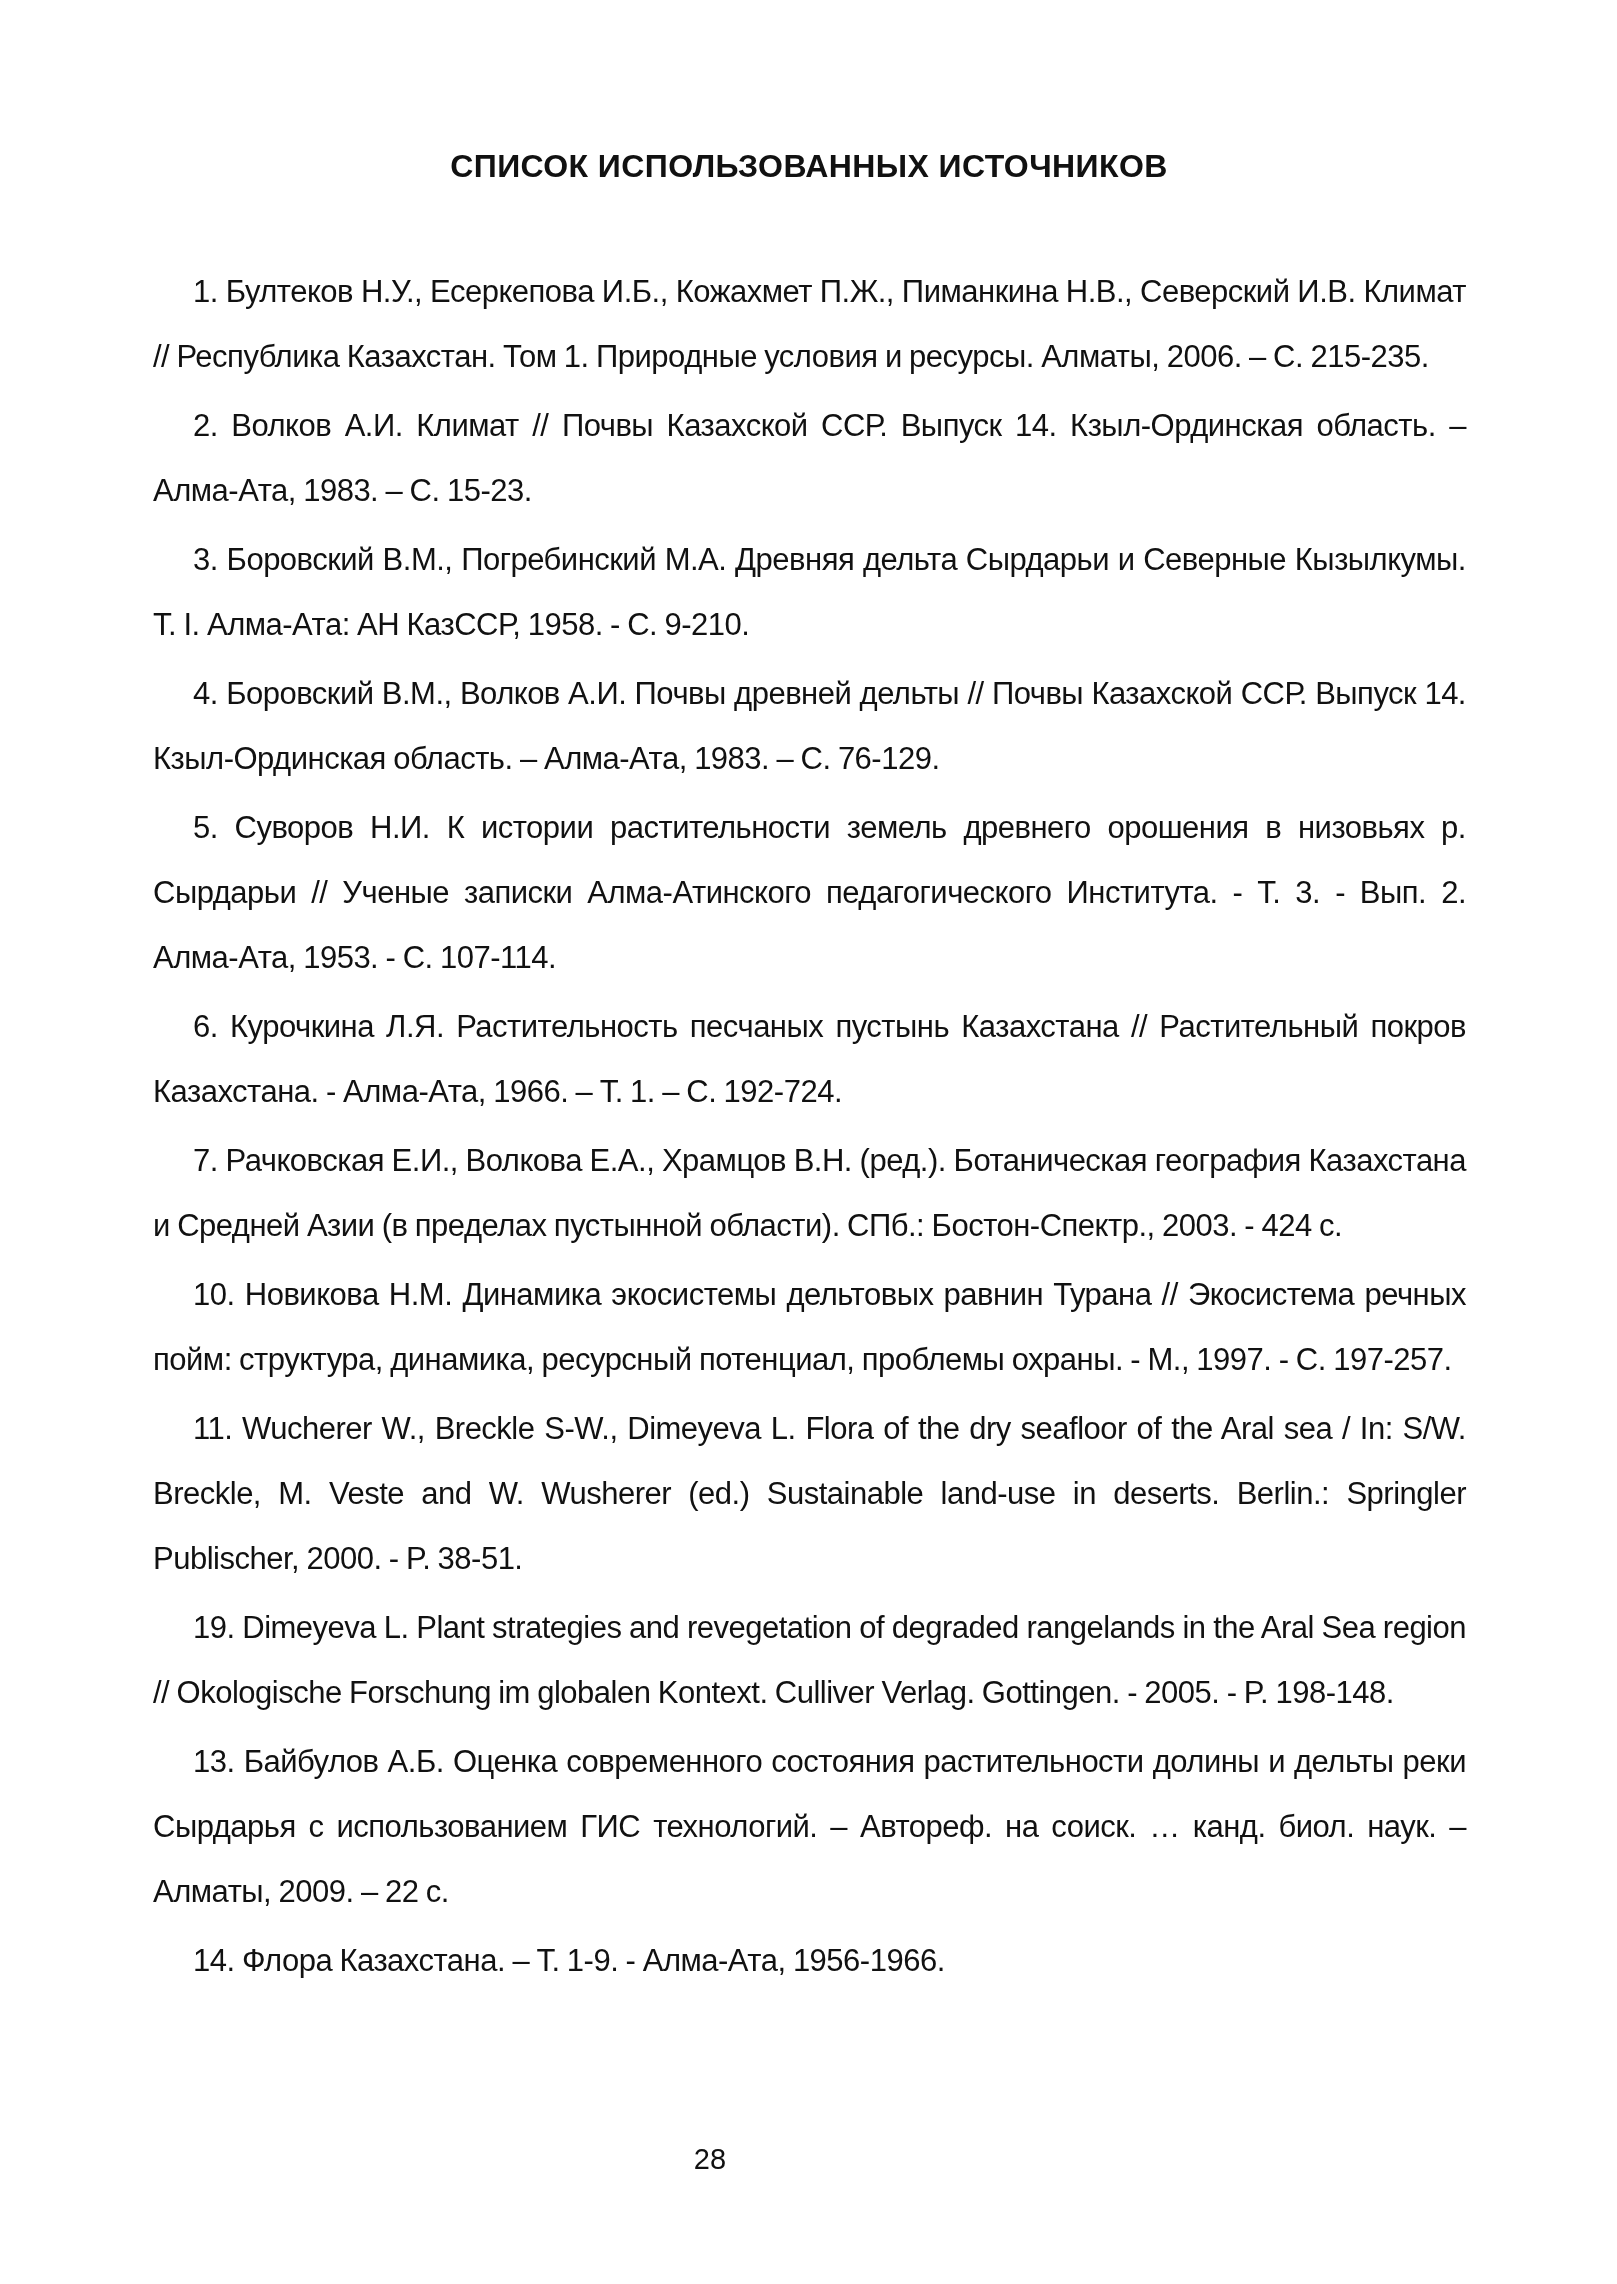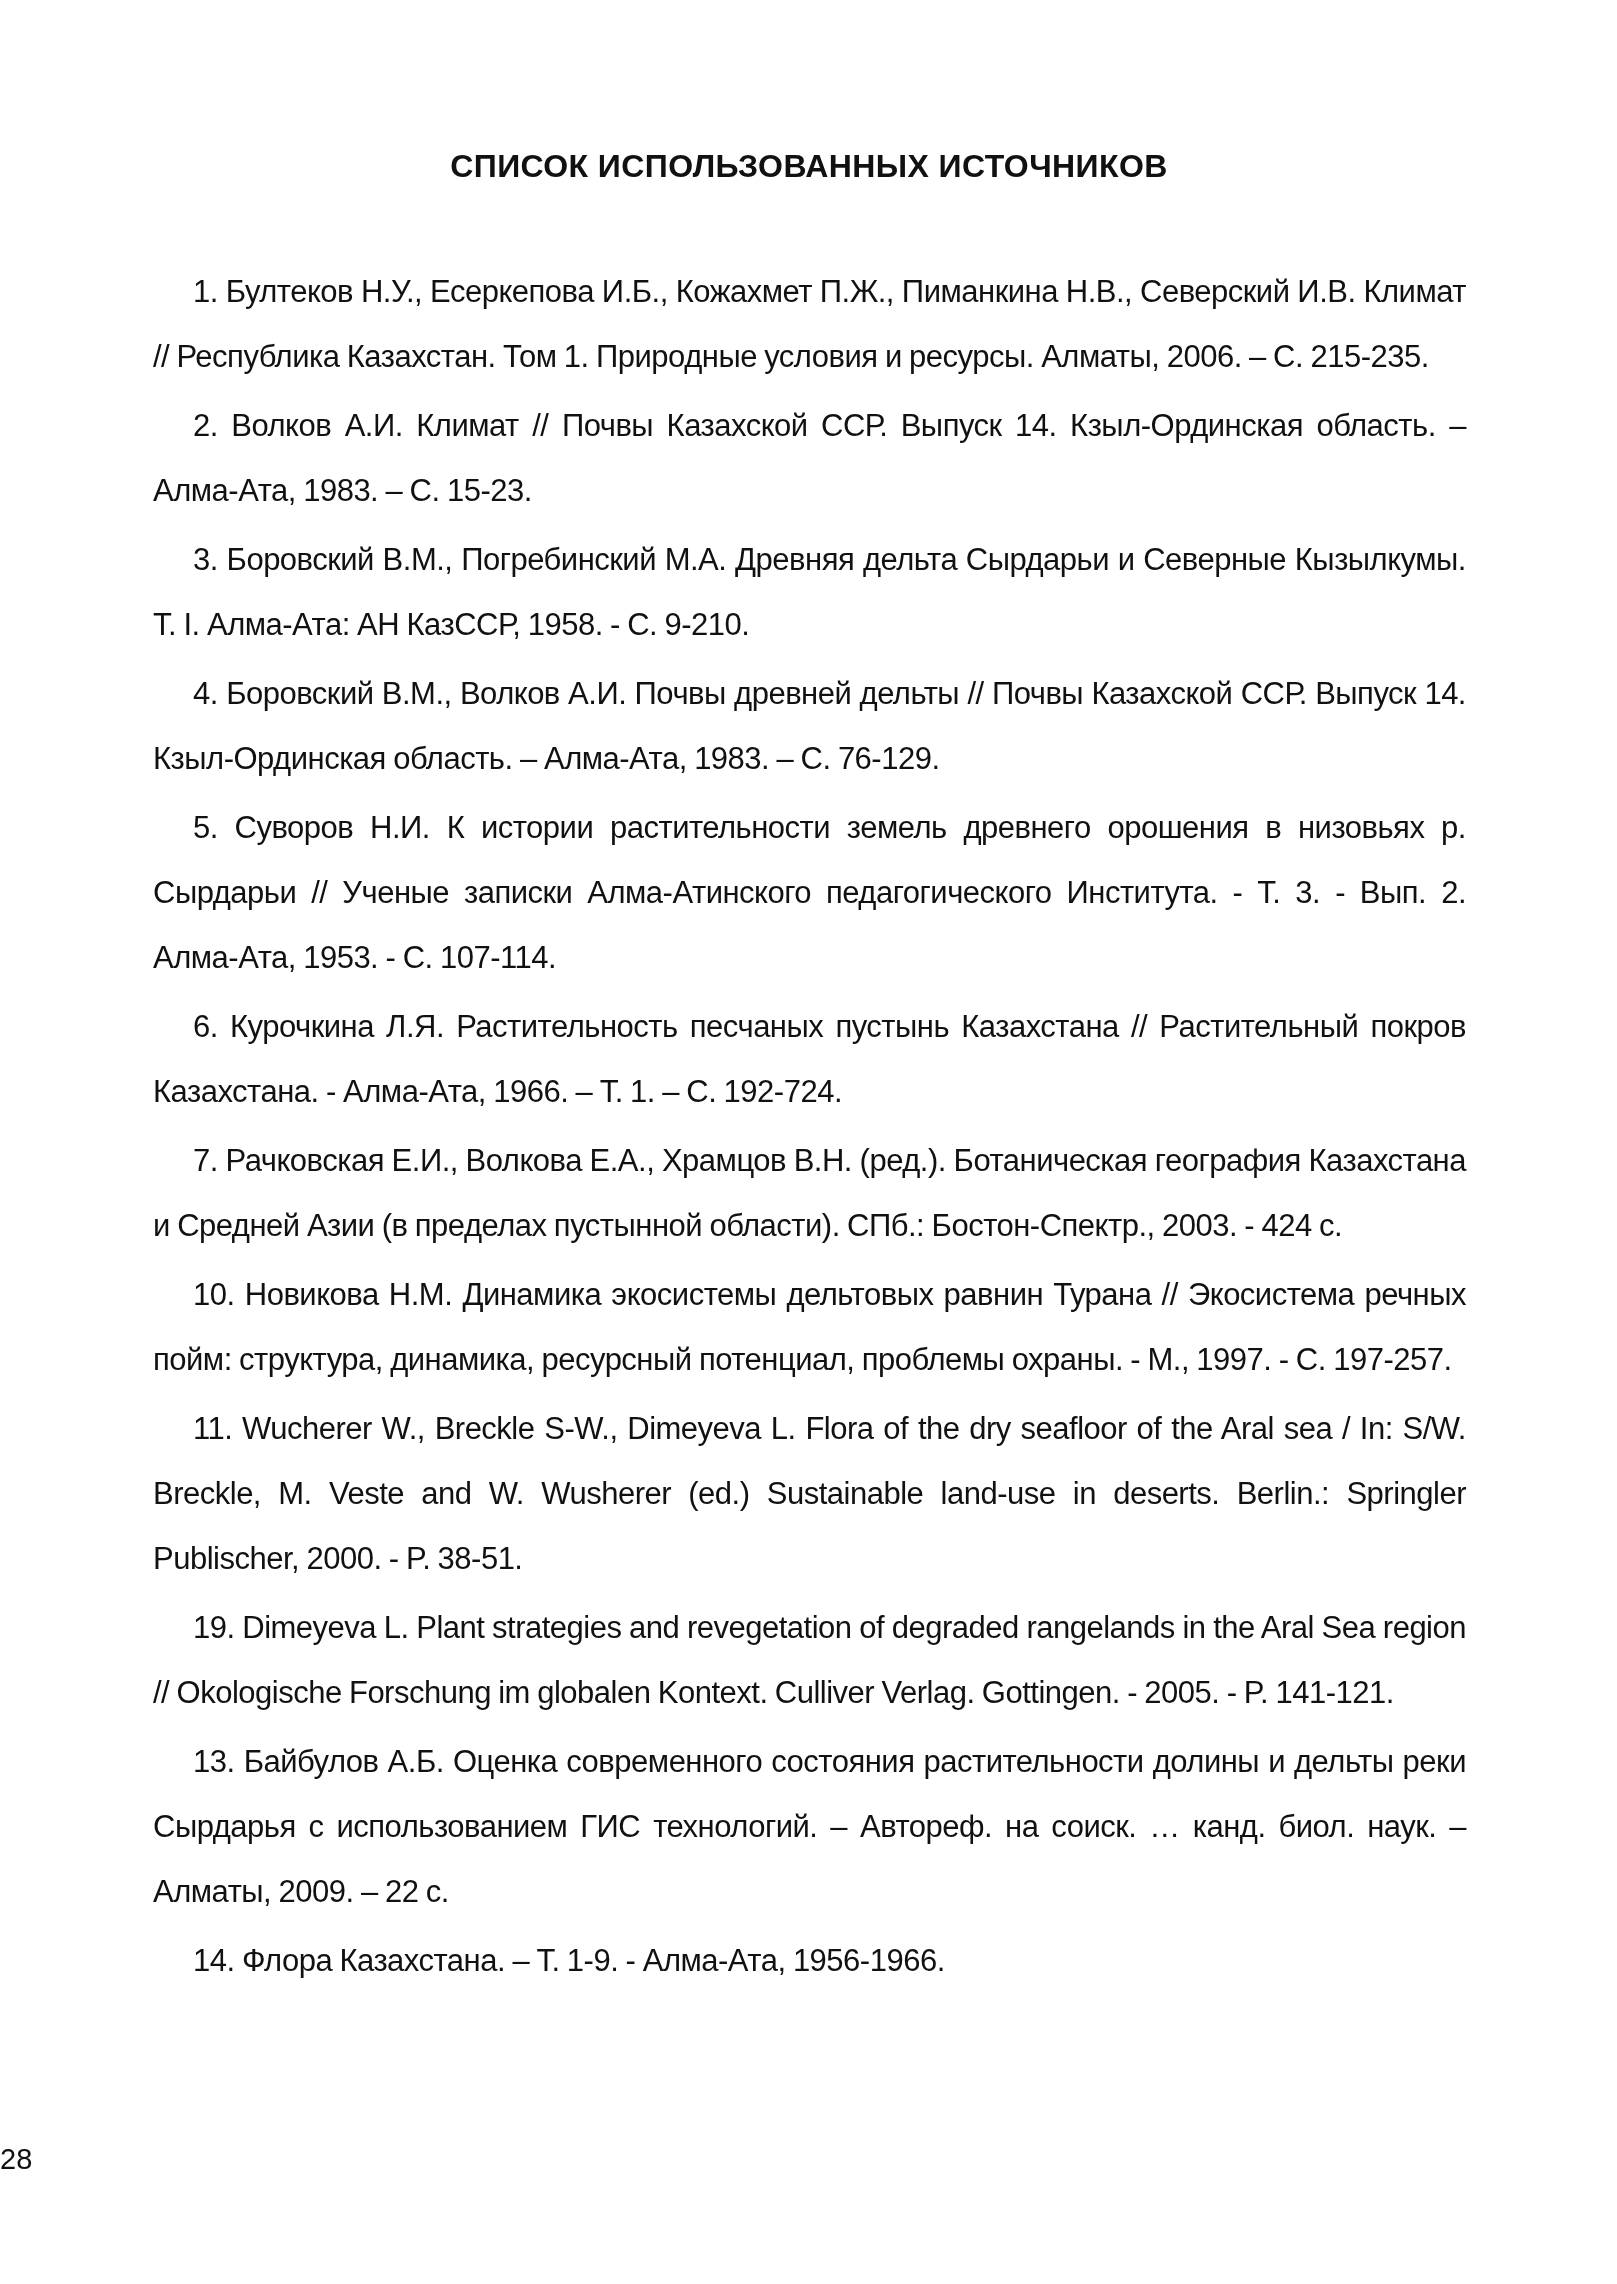--- a/index.html
+++ b/index.html
@@ -52,20 +52,21 @@
       letter-spacing: -0.5px;
       word-spacing: -0.8px;
       hyphens: manual;
     }
     .ref .num { }
     .page-number {
       position: absolute;
       top: 2139px;
       left: 0;
       width: 1420px;
+      text-align: center;
       font-size: 29px;
       line-height: 40px;
     }
   </style>
 </head>
 <body>
 
 <div class="page">
 
   <h1 class="title">СПИСОК ИСПОЛЬЗОВАННЫХ ИСТОЧНИКОВ</h1>
@@ -73,21 +74,21 @@
   <ol class="refs">
     <li class="ref"><span class="num">1.</span> <span>Бултеков Н.У., Есеркепова И.Б., Кожахмет П.Ж., Пиманкина Н.В., Север­ский И.В. Климат // Республика Казахстан. Том 1. Природные условия и ре­сурсы. Алматы, 2006. – С. 215-235.</span></li>
     <li class="ref"><span class="num">2.</span> <span>Волков А.И. Климат // Почвы Казахской ССР. Выпуск 14. Кзыл-Ординская область. – Алма-Ата, 1983. – С. 15-23.</span></li>
     <li class="ref"><span class="num">3.</span> <span>Боровский В.М., Погребинский М.А. Древняя дельта Сырдарьи и Север­ные Кызылкумы. Т. I. Алма-Ата: АН КазССР, 1958. - С. 9-210.</span></li>
     <li class="ref"><span class="num">4.</span> <span>Боровский В.М., Волков А.И. Почвы древней дельты // Почвы Казахской ССР. Выпуск 14. Кзыл-Ординская область. – Алма-Ата, 1983. – С. 76-129.</span></li>
     <li class="ref"><span class="num">5.</span> <span>Суворов Н.И. К истории растительности земель древнего орошения в низовьях р. Сырдарьи // Ученые записки Алма-Атинского педагогического Института. - Т. 3. - Вып. 2. Алма-Ата, 1953. - С. 107-114.</span></li>
     <li class="ref"><span class="num">6.</span> <span>Курочкина Л.Я. Растительность песчаных пустынь Казахстана // Расти­тельный покров Казахстана. - Алма-Ата, 1966. – Т. 1. – С. 192-724.</span></li>
     <li class="ref"><span class="num">7.</span> <span>Рачковская Е.И., Волкова Е.А., Храмцов В.Н. (ред.). Ботаническая геогра­фия Казахстана и Средней Азии (в пределах пустынной области). СПб.: Бо­стон-Спектр., 2003. - 424 с.</span></li>
     <li class="ref"><span class="num">10.</span> <span>Новикова Н.М. Динамика экосистемы дельтовых равнин Турана // Эко­система речных пойм: структура, динамика, ресурсный потенциал, пробле­мы охраны. - М., 1997. - С. 197-257.</span></li>
     <li class="ref"><span class="num">11.</span> <span>Wucherer W., Breckle S-W., Dimeyeva L. Flora of the dry seafloor of the Aral sea / In: S/W. Breckle, M. Veste and W. Wusherer (ed.) Sustainable land-use in deserts. Berlin.: Springler Publischer, 2000. - P. 38-51.</span></li>
-    <li class="ref"><span class="num">19.</span> <span>Dimeyeva L. Plant strategies and revegetation of degraded rangelands in the Aral Sea region // Okologische Forschung im globalen Kontext. Culliver Verlag. Gottingen. - 2005. - P. 141-121.</span></li>
+    <li class="ref"><span class="num">19.</span> <span>Dimeyeva L. Plant strategies and revegetation of degraded rangelands in the Aral Sea region // Okologische Forschung im globalen Kontext. Culliver Verlag. Gottingen. - 2005. - P. 198-148.</span></li>
     <li class="ref"><span class="num">13.</span> <span>Байбулов А.Б. Оценка современного состояния растительности долины и дельты реки Сырдарья с использованием ГИС технологий. – Автореф. на соиск. … канд. биол. наук. – Алматы, 2009. – 22 с.</span></li>
     <li class="ref"><span class="num">14.</span> <span>Флора Казахстана. – Т. 1-9. - Алма-Ата, 1956-1966.</span></li>
   </ol>
 
   <div class="page-number">28</div>
 
 </div>
 
 
 </body></html>

